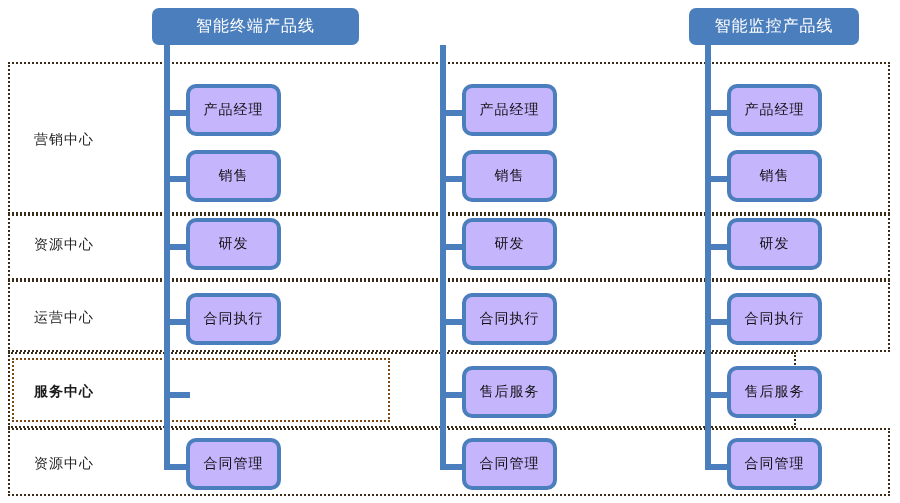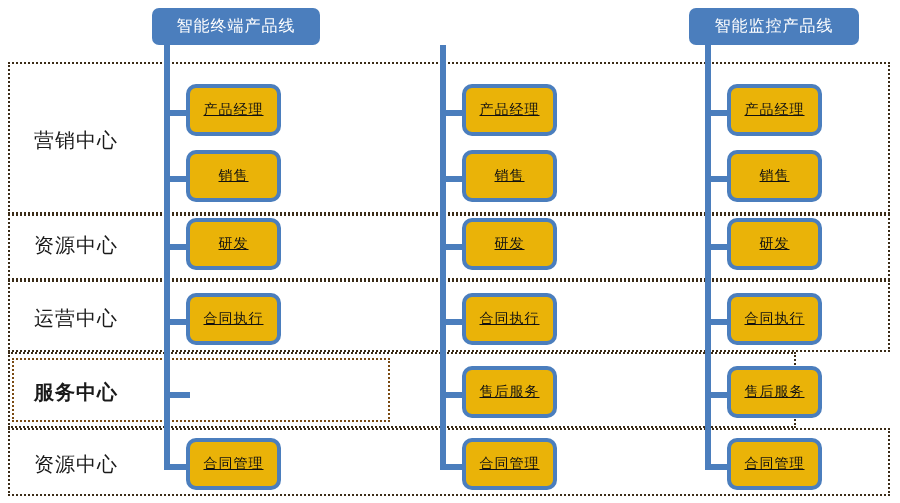--- a/index.html
+++ b/index.html
@@ -14,21 +14,21 @@
     position:absolute;
     border:2px dotted #3b2c18;
     box-sizing:border-box;
     background:transparent;
   }
   .region.alt{ border-color:#7a4a12; }
 
   .region-label{
     position:absolute;
     color:#1a1a1a;
-    font-size:20px;
+    font-size:14px;
     letter-spacing:1px;
     white-space:nowrap;
     transform:translateY(-50%);
   }
 
   
   .trunk{
     position:absolute;
     width:6px;
     background:#4b7ebd;
@@ -50,32 +50,31 @@
     display:flex;
     align-items:center;
     justify-content:center;
     box-sizing:border-box;
     white-space:nowrap;
   }
 
   
   .node-box{
     position:absolute;
-    background:#eab308;
+    background:#c4b5fd;
     border:4px solid #4b7ebd;
     border-radius:10px;
     box-sizing:border-box;
     display:flex;
     align-items:center;
     justify-content:center;
     color:#111111;
     font-size:14px;
     letter-spacing:1px;
     white-space:nowrap;
-    text-decoration:underline;
   }
 </style>
 </head>
 <body>
 
 <div id="stage">
 
   <div class="region" style="left:8px;  top:62px;  width:882px; height:152px;"></div>
   <div class="region" style="left:8px;  top:214px; width:882px; height:66px;"></div>
   <div class="region" style="left:8px;  top:280px; width:882px; height:72px;"></div>
@@ -83,21 +82,21 @@
   <div class="region alt" style="left:12px; top:358px; width:378px; height:64px;"></div>
   <div class="region" style="left:8px;  top:428px; width:882px; height:68px;"></div>
 
   <div class="region-label" style="left:34px; top:140px;">营销中心</div>
   <div class="region-label" style="left:34px; top:245px;">资源中心</div>
   <div class="region-label" style="left:34px; top:318px;">运营中心</div>
   <div class="region-label" style="left:34px; top:392px;font-weight:bold;">服务中心</div>
   <div class="region-label" style="left:34px; top:464px;">资源中心</div>
 
   <div class="trunk" style="left:164px; top:45px; height:425px;"></div>
-  <div class="header-box" style="left:152px; top:8px; width:168px; height:37px;">智能终端产品线</div>
+  <div class="header-box" style="left:152px; top:8px; width:207px; height:37px;">智能终端产品线</div>
 
   <div class="stub" style="left:164px; top:110px; width:26px;"></div>
   <div class="node-box" style="left:186px; top:84px; width:95px; height:52px;">产品经理</div>
 
   <div class="stub" style="left:164px; top:176px; width:26px;"></div>
   <div class="node-box" style="left:186px; top:150px; width:95px; height:52px;">销售</div>
 
   <div class="stub" style="left:164px; top:244px; width:26px;"></div>
   <div class="node-box" style="left:186px; top:218px; width:95px; height:52px;">研发</div>
 

